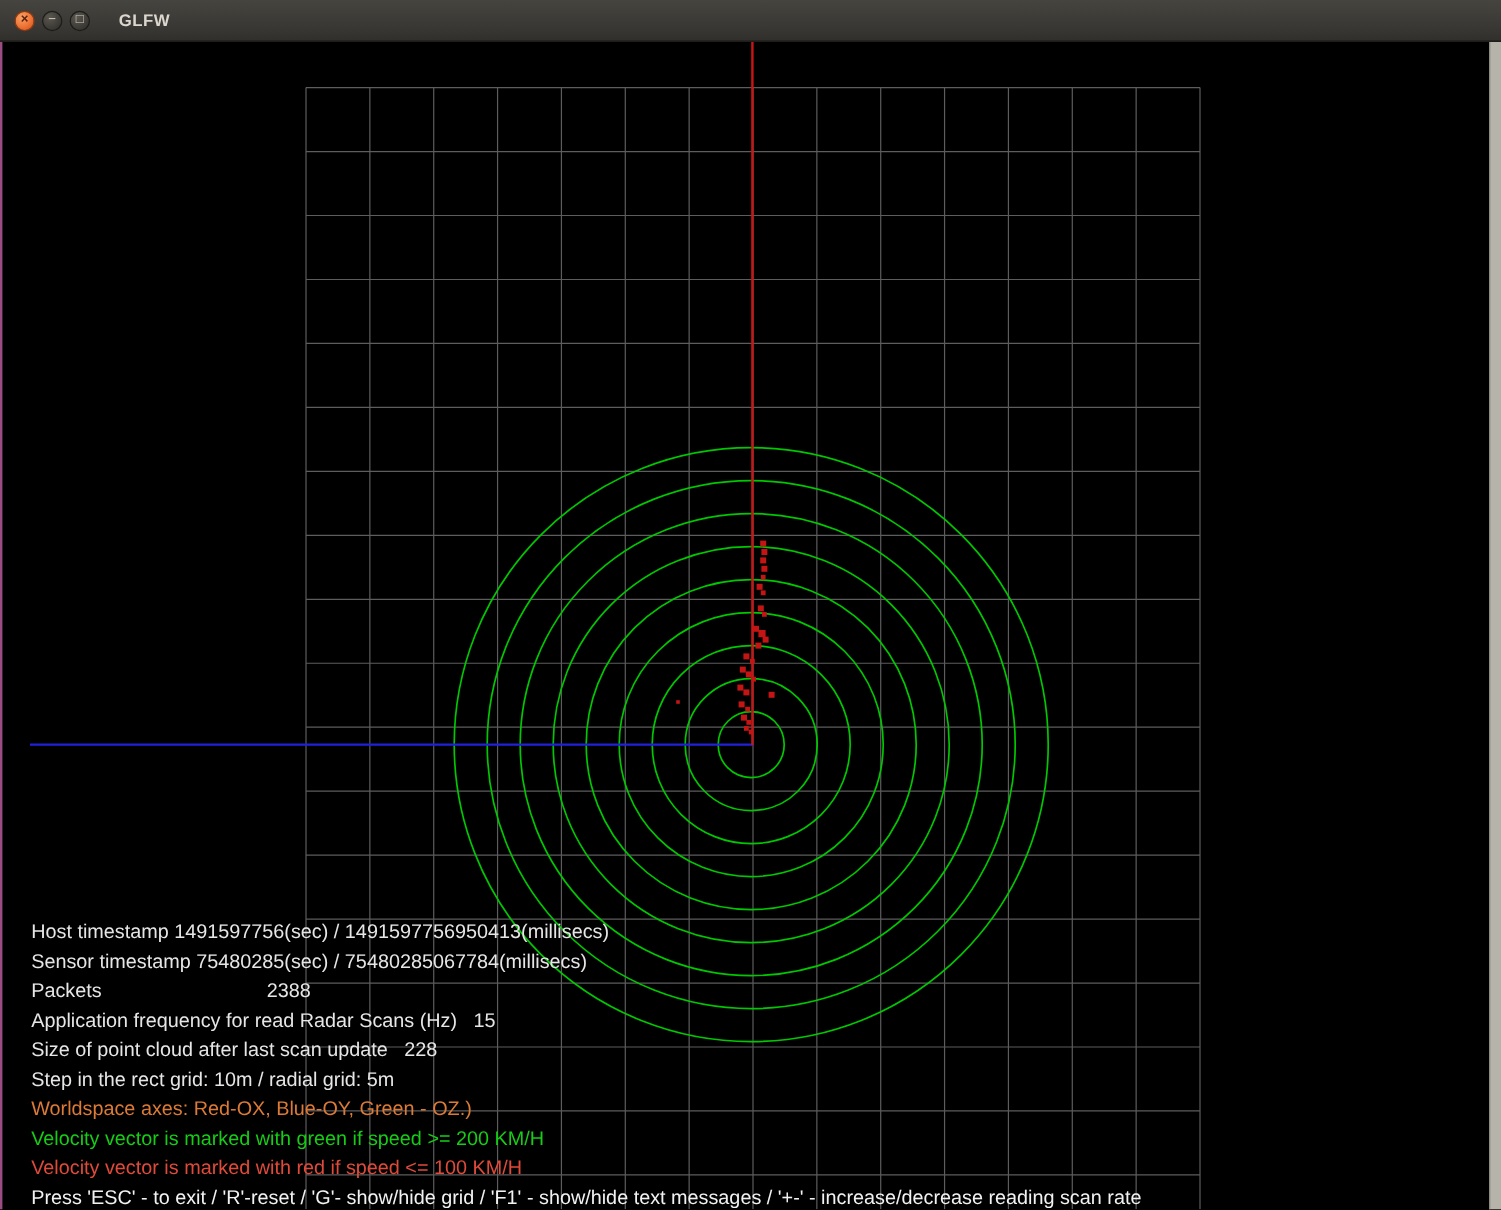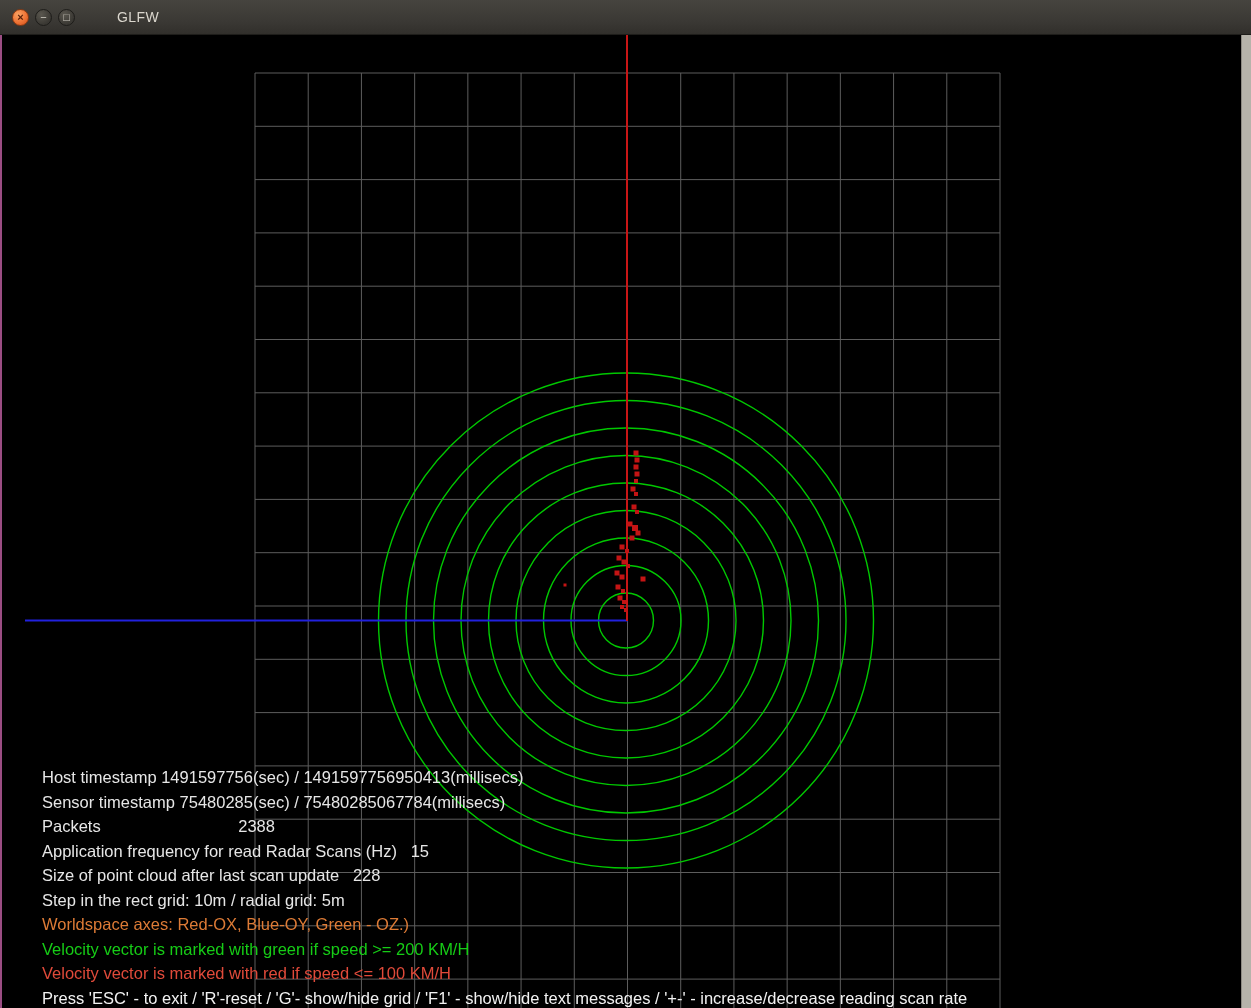--- a/index.html
+++ b/index.html
@@ -37,22 +37,22 @@
     cursor: default;
   }
   .tb-btn.close {
     background: radial-gradient(circle at 35% 30%, #f9a263, #ee7335 55%, #cf4e1c);
     border-color: #8a3a12;
     color: #58200a;
     font-weight: bold;
   }
   .tb-btn .glyph { transform: translateY(-0.5px); }
   .tb-title {
-    margin-left: 36px;
-    font-weight: normal;
+    margin-left: 18px;
+    font-weight: bold;
     font-size: 14px;
     color: #dbd7ce;
     letter-spacing: 0.4px;
   }
   
   .left-border {
     position: absolute; left: 0; top: 35px; bottom: 0; width: 2px;
     background: #9b4d83;
     z-index: 35;
   }
@@ -70,21 +70,21 @@
   }
   
   #hud {
     position: absolute; left: 26px; top: 765px;
     z-index: 20;
     font-size: 16.5px;
     line-height: 24.55px;
     white-space: pre;
     font-family: "Liberation Sans", sans-serif;
   }
-  .hud-line { white-space: pre; margin-left: 16px; }
+  .hud-line { white-space: pre; }
 </style>
 </head>
 <body>
 
 <div class="window">
 
   <svg id="radar-svg" width="1251" height="1008" viewBox="0 0 1251 1008">
       <g>
         <line x1="255" y1="73" x2="255" y2="1008" stroke="#5d5d5d" stroke-width="1"></line>
         <line x1="308.2142857142857" y1="73" x2="308.2142857142857" y2="1008" stroke="#5d5d5d" stroke-width="1"></line>

